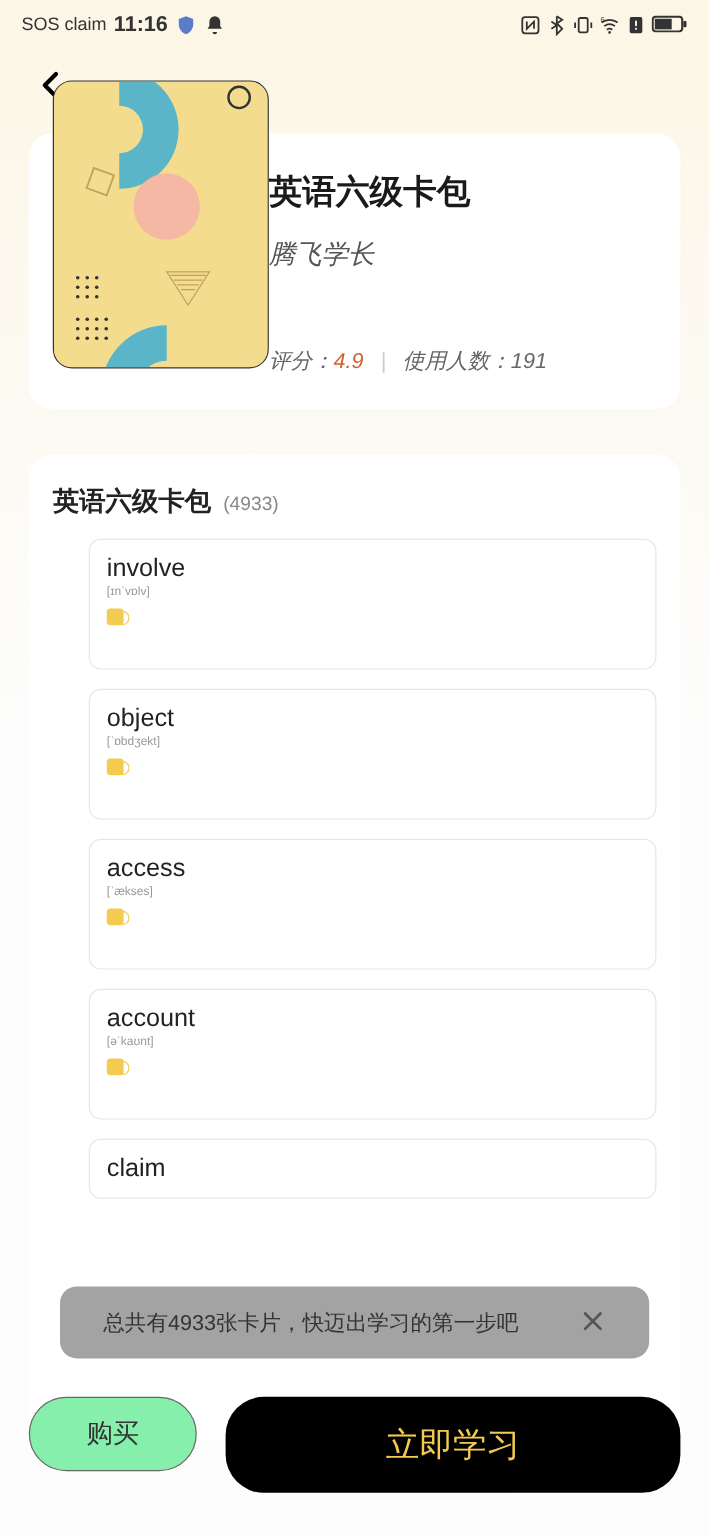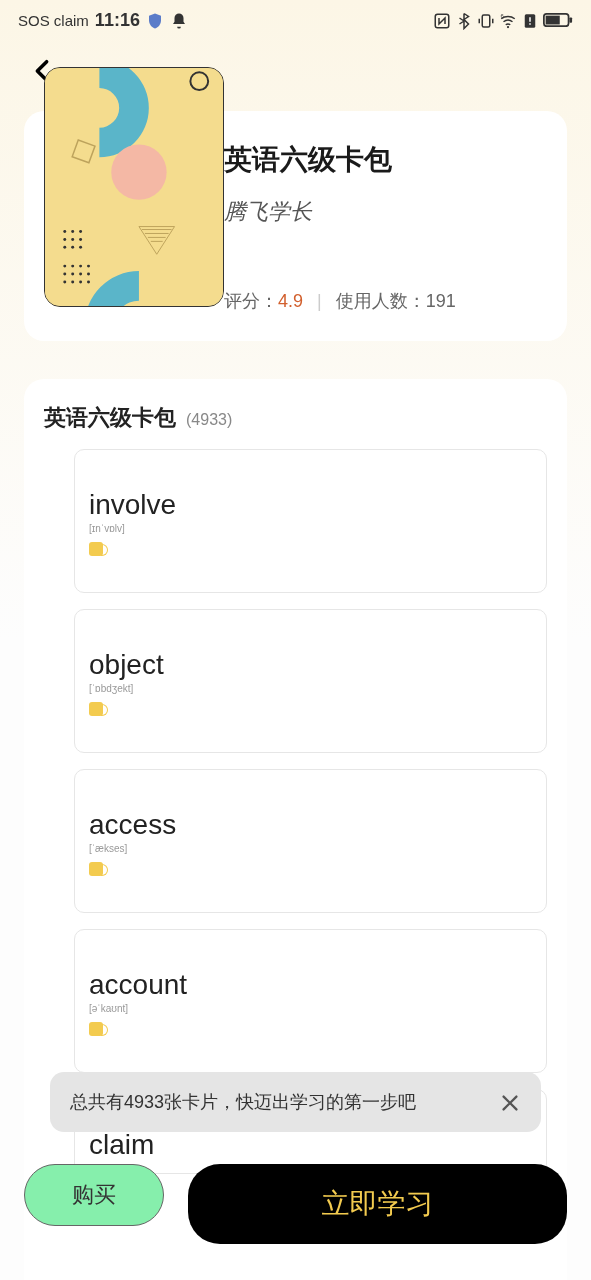--- a/index.html
+++ b/index.html
@@ -42,21 +42,21 @@
   width: 180px;
   height: 240px;
   border-radius: 16px;
   border: 1.5px solid #333;
   background: #f4dc8e;
   overflow: hidden;
 }
 .cover svg { width: 100%; height: 100%; }
 .title-main { font-size: 28px; font-weight: 600; color: #1a1a1a; margin-top: 6px; }
 .author { font-size: 22px; color: #555; margin-top: 18px; font-style: italic; }
-.meta { display: flex; align-items: center; gap: 14px; margin-top: 62px; font-size: 18px; color: #666; }
+.meta { display: flex; align-items: center; gap: 14px; margin-top: 62px; font-size: 18px; color: #666; font-style: italic; }
 .rating-label { color: #666; }
 .rating-val { color: #d2602e; font-weight: 500; }
 .divider { color: #ccc; }
 .section {
   background: #fff;
   border-radius: 20px;
   margin: 38px 24px 0;
   padding: 24px 20px 200px;
 }
 .section-header { display: flex; align-items: baseline; gap: 10px; }
@@ -73,34 +73,34 @@
 .group-title { flex: 1; font-size: 19px; color: #222; }
 .group-count { color: #888; font-size: 17px; }
 .chevron { width: 20px; height: 20px; }
 .word-card {
   border: 1px solid #e6e6e6;
   border-radius: 10px;
   margin-left: 30px;
   margin-top: 16px;
   padding: 12px 14px 36px;
 }
-.word { font-size: 28px; color: #222; margin-top: 27px; }
+.word { font-size: 21px; color: #222; }
 .phonetic { font-size: 10px; color: #999; margin-top: 2px; }
 .speaker { margin-top: 8px; width: 14px; height: 14px; background: #f3cb4f; border-radius: 3px; position: relative; }
 .speaker::after { content: ""; position: absolute; right: -5px; top: 2px; width: 6px; height: 10px; border: 1.5px solid #f3cb4f; border-left: none; border-radius: 0 8px 8px 0; }
 .toast {
   position: absolute;
   left: 50px;
   right: 50px;
   bottom: 148px;
-  background: #e5e5e5;
+  background: #a3a3a3;
   border-radius: 14px;
-  padding: 18px 20px;
-  display: flex;
-  align-items: flex-end;
+  padding: 18px 36px;
+  display: flex;
+  align-items: flex-start;
   justify-content: space-between;
   font-size: 18px;
   color: #333;
 }
 .toast-close { width: 22px; height: 22px; }
 .bottom-bar {
   position: absolute;
   left: 24px;
   right: 24px;
   bottom: 36px;

